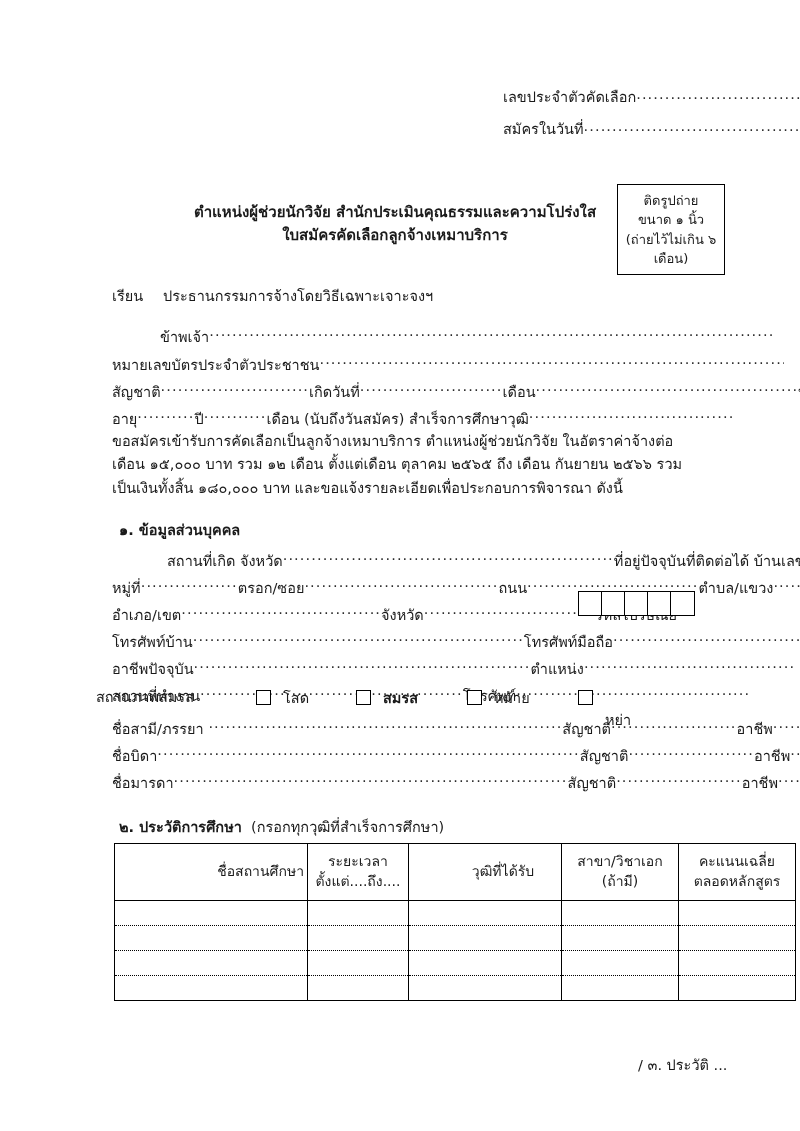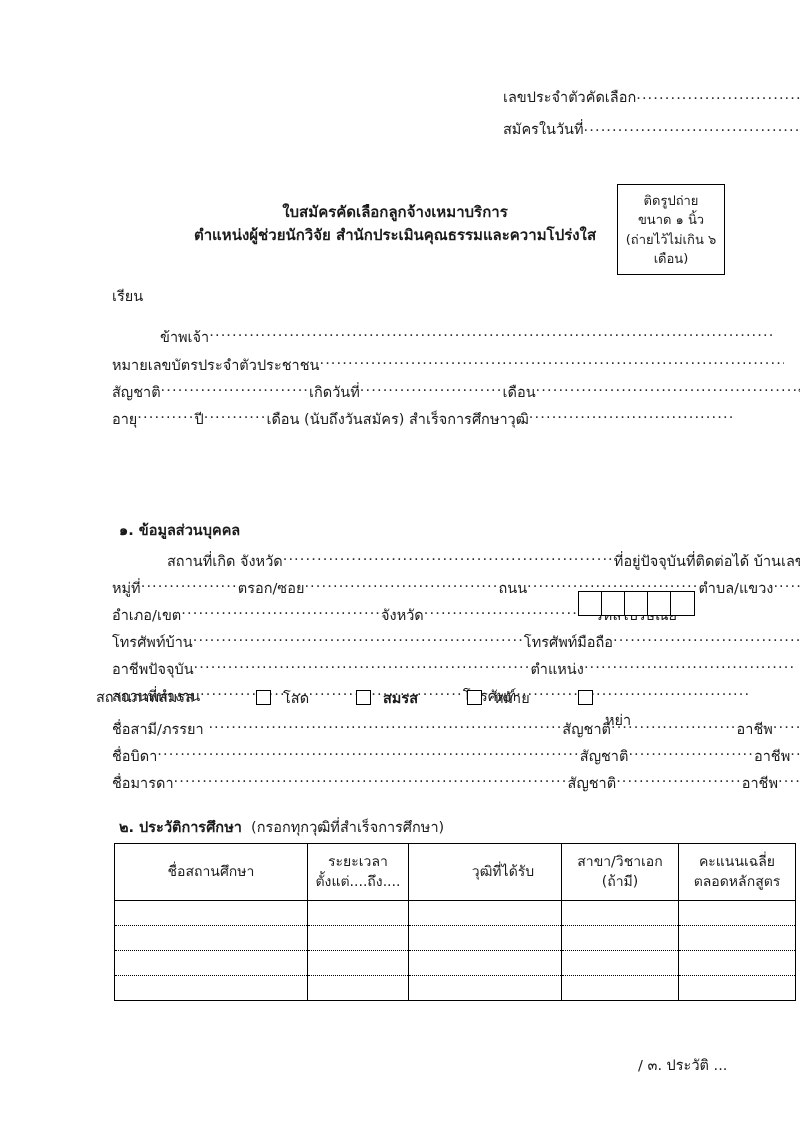--- a/index.html
+++ b/index.html
@@ -160,42 +160,44 @@
   </div>
 
   <div class="photo-box" style="left:617px; top:184px; width:108px; height:91px;">
     <div>ติดรูปถ่าย</div>
     <div>ขนาด ๑ นิ้ว</div>
     <div>(ถ่ายไว้ไม่เกิน ๖</div>
     <div>เดือน)</div>
   </div>
 
   <div class="title-block" style="left:185px; top:201px; width:420px;">
+    <div>ตำแหน่งผู้ช่วยนักวิจัย สำนักประเมินคุณธรรมและความโปร่งใส</div>
     <div>ใบสมัครคัดเลือกลูกจ้างเหมาบริการ</div>
-    <div>ตำแหน่งผู้ช่วยนักวิจัย สำนักประเมินคุณธรรมและความโปร่งใส</div>
   </div>
 
   <div class="t" style="left:112px; top:287px;">เรียน</div>
+  <div class="t" style="left:163px; top:287px;">ประธานกรรมการจ้างโดยวิธีเฉพาะเจาะจงฯ</div>
 
   <div class="t" style="left:160px; top:322px;">
     <span>ข้าพเจ้า</span><span class="dots" style="max-width:565px;">..................................................................................................................................</span>
   </div>
 
   <div class="t" style="left:112px; top:350px;">
     <span>หมายเลขบัตรประจำตัวประชาชน</span><span class="dots" style="max-width:465px;">..................................................................................................</span>
   </div>
 
   <div class="t" style="left:112px; top:377px;">
     <span>สัญชาติ</span><span class="dots">..........................</span><span>เกิดวันที่</span><span class="dots">.........................</span><span>เดือน</span><span class="dots">..............................................</span><span>พ.ศ.</span>
   </div>
 
   <div class="t" style="left:112px; top:404px;">
     <span>อายุ</span><span class="dots">..........</span><span>ปี</span><span class="dots">...........</span><span>เดือน</span>&nbsp;<span>(นับถึงวันสมัคร)</span>&nbsp;<span>สำเร็จการศึกษาวุฒิ</span><span class="dots" style="max-width:205px;">...........................................................</span>
   </div>
 
+  <div class="para" style="left:112px; top:430px; width:576px;">ขอสมัครเข้ารับการคัดเลือกเป็นลูกจ้างเหมาบริการ ตำแหน่งผู้ช่วยนักวิจัย ในอัตราค่าจ้างต่อเดือน  ๑๕,๐๐๐ บาท รวม ๑๒ เดือน ตั้งแต่เดือน ตุลาคม ๒๕๖๕ ถึง เดือน กันยายน ๒๕๖๖ รวมเป็นเงินทั้งสิ้น ๑๘๐,๐๐๐ บาท และขอแจ้งรายละเอียดเพื่อประกอบการพิจารณา ดังนี้</div>
 
   <div class="t bold" style="left:112px; top:521px;">๑. ข้อมูลส่วนบุคคล</div>
 
   <div class="t" style="left:167px; top:546px;">
     <span>สถานที่เกิด จังหวัด</span><span class="dots">..........................................................</span><span>ที่อยู่ปัจจุบันที่ติดต่อได้ บ้านเลขที่</span>
   </div>
 
   <div class="t" style="left:112px; top:573px;">
     <span>หมู่ที่</span><span class="dots">.................</span><span>ตรอก/ซอย</span><span class="dots">..................................</span><span>ถนน</span><span class="dots">..............................</span><span>ตำบล/แขวง</span><span class="dots" style="max-width:75px;">..............................</span>
   </div>
@@ -250,21 +252,21 @@
     <span>ชื่อมารดา</span><span class="dots">.....................................................................</span><span>สัญชาติ</span><span class="dots">......................</span><span>อาชีพ</span><span class="dots" style="max-width:100px;">..........................................</span>
   </div>
 
   <div class="t" style="left:112px; top:818px;">
     <span class="bold">๒. ประวัติการศึกษา</span>&nbsp; <span>(กรอกทุกวุฒิที่สำเร็จการศึกษา)</span>
   </div>
 
   <table class="edu-table" style="left:114px; top:843px; width:574px;">
     <thead>
       <tr>
-        <th style="width:186px;">
+        <th style="width:186px;text-align:right;">
           <span class="hdr-sub">ชื่อสถานศึกษา</span>
           <span class="hdr-sub"></span>
         </th>
         <th style="width:94px;">
           <span class="hdr-sub">ระยะเวลา</span>
           <span class="hdr-sub">ตั้งแต่....ถึง....</span>
         </th>
         <th style="width:110px;padding-left:39px;">
           <span class="hdr-sub">วุฒิที่ได้รับ</span>
           <span class="hdr-sub"></span>

